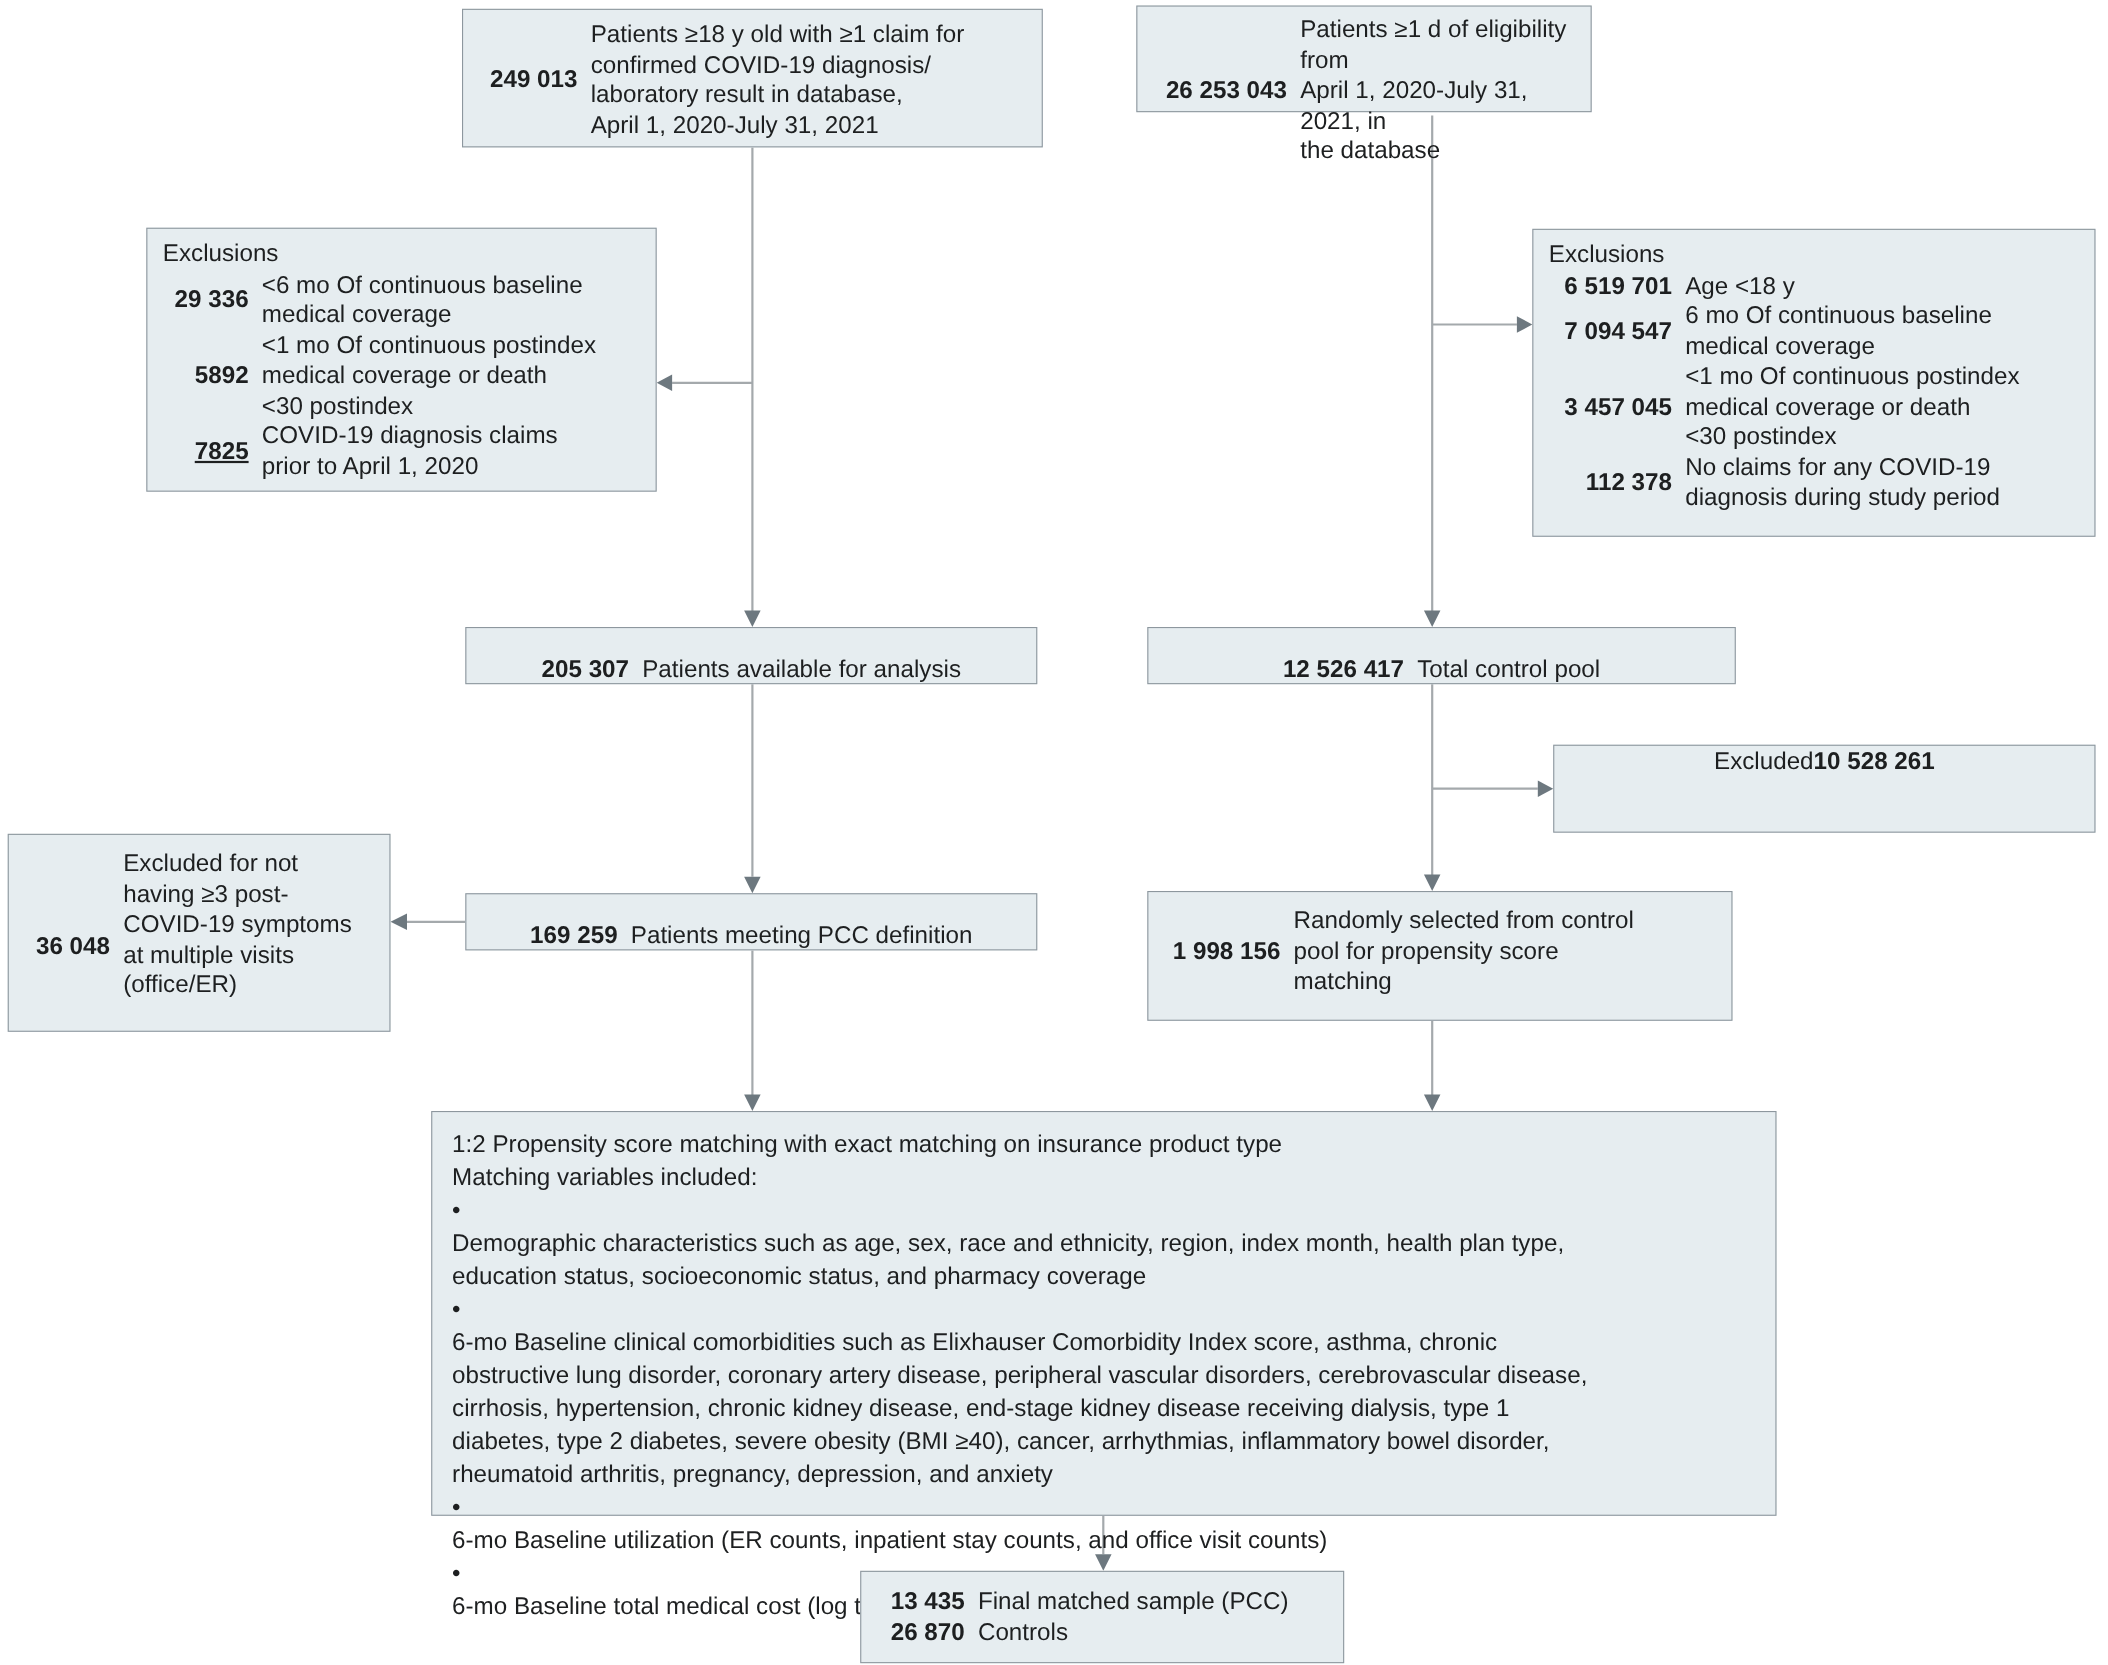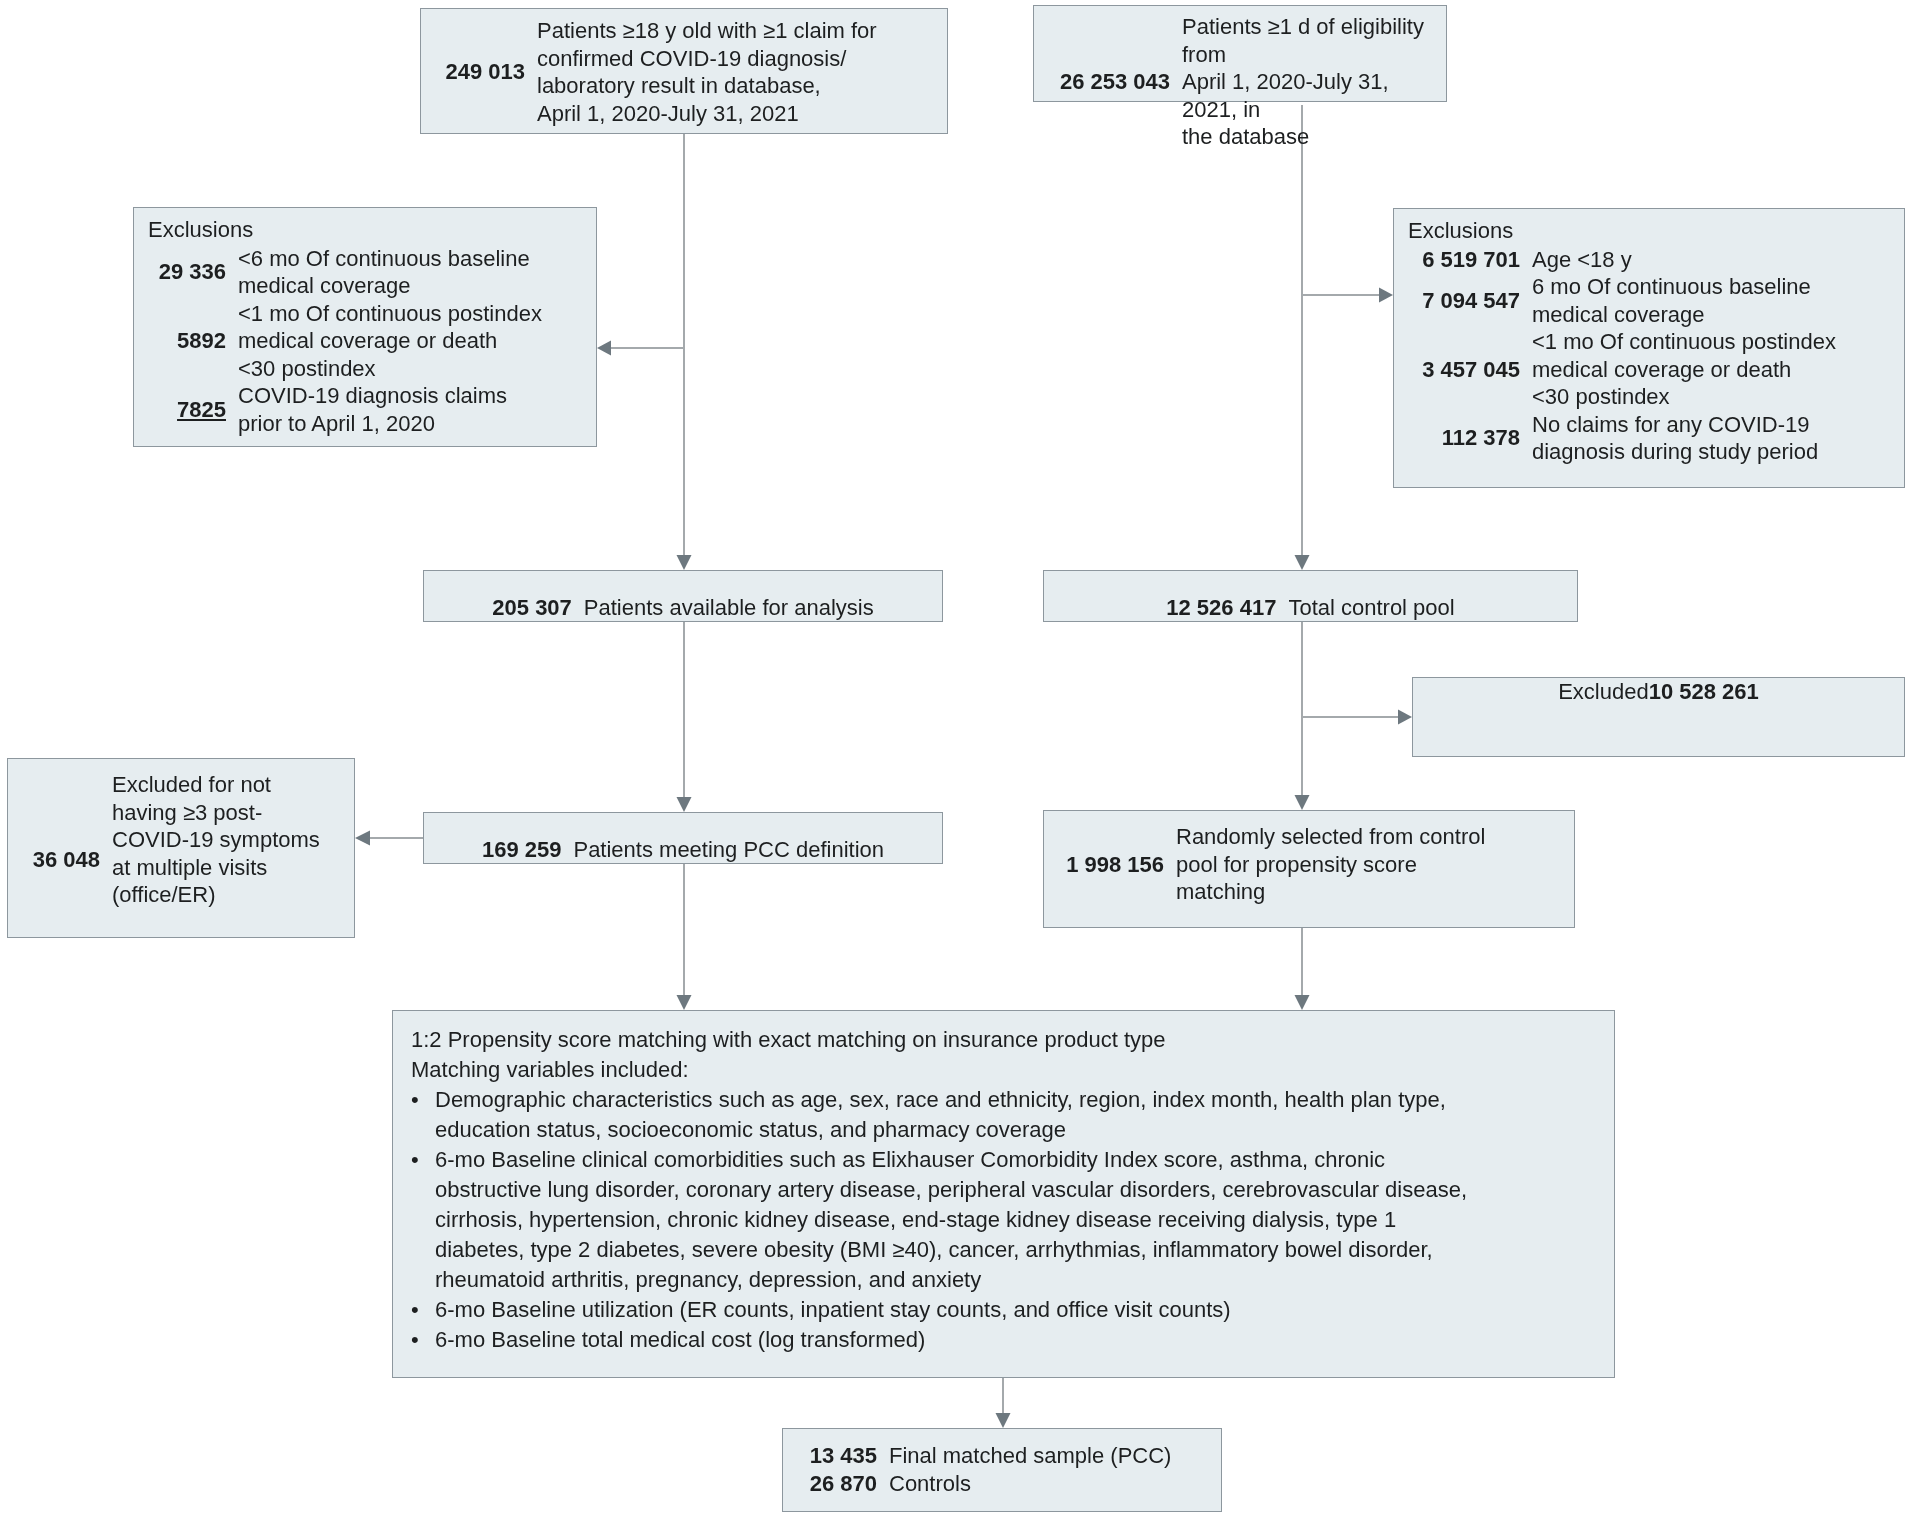--- a/index.html
+++ b/index.html
@@ -13,21 +13,21 @@
   .box{
     position:absolute;box-sizing:border-box;
     background:#e6edf0;border:1.5px solid #8d979e;
   }
   .num{font-weight:bold;white-space:nowrap;}
   .txt{white-space:pre-line;}
   .nrow{display:flex;gap:12px;align-items:center;}
   .nrow .num{text-align:right;flex:0 0 auto;}
   .center-line{display:flex;justify-content:center;align-items:flex-end;gap:12px;height:100%;}
   .ex-title{margin-bottom:1px;}
-  .bullet{display:flex;}
+  .bullet{display:flex;flex-direction:column;}
   .bullet .dot{flex:0 0 24px;}
   .bullet .dot::before{content:"\2022";}
   #arrows{position:absolute;left:0;top:0;pointer-events:none;}
   #arrows line{stroke:#a4a9ac;stroke-width:2;}
   #arrows polygon{fill:#6d787f;}
 </style>
 </head>
 <body>
 
 <div id="canvas">

